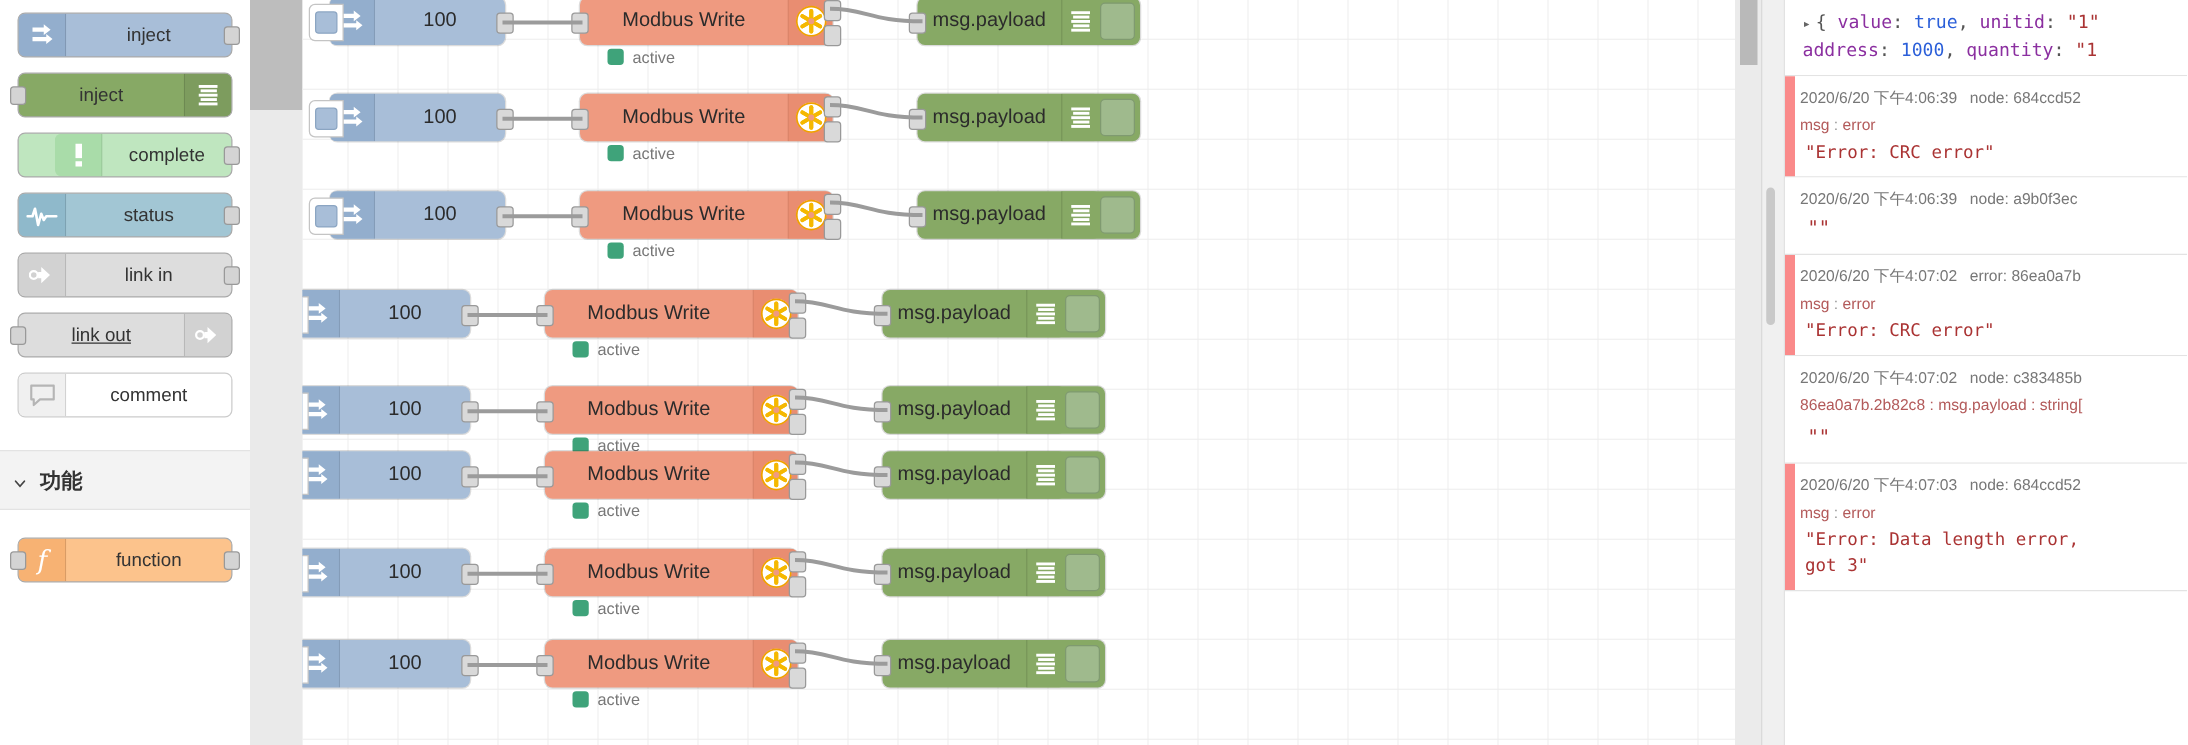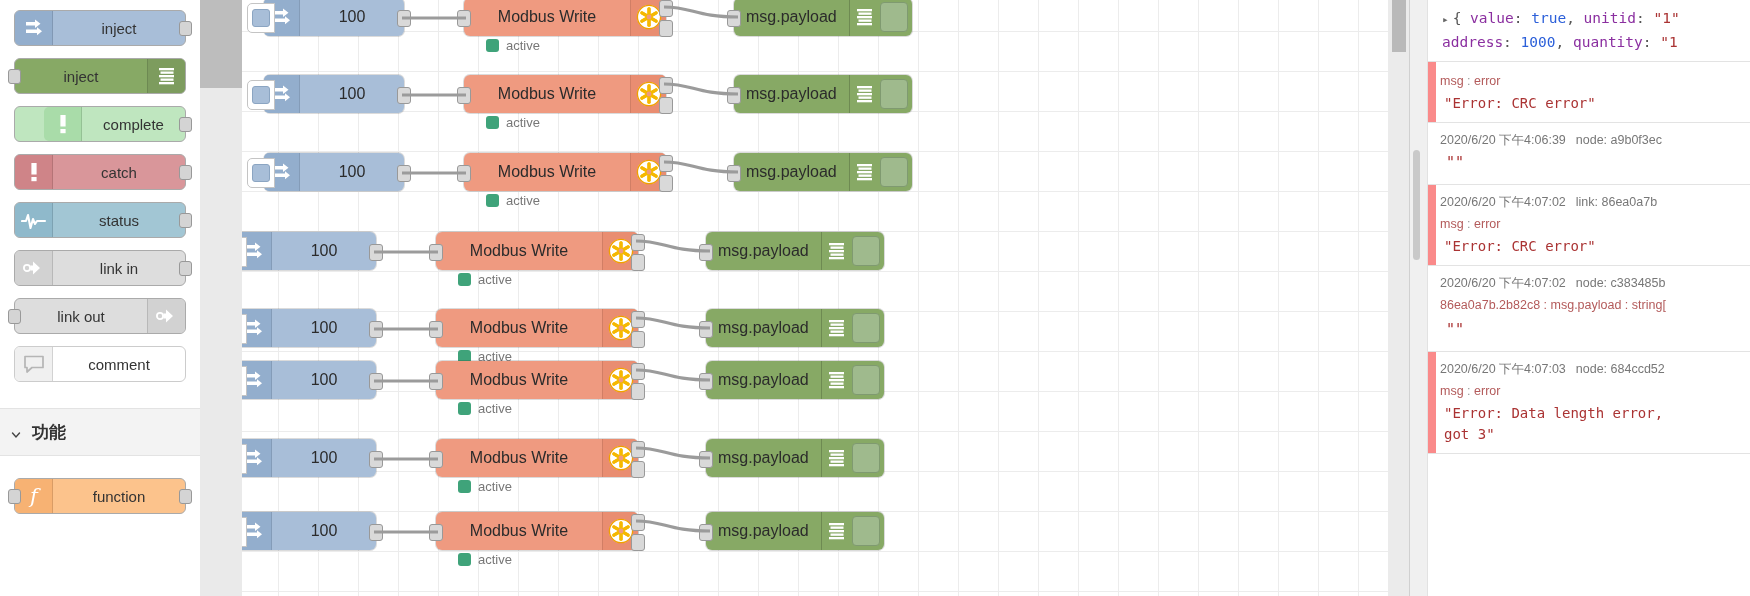--- a/index.html
+++ b/index.html
@@ -185,51 +185,41 @@
         <div class="pal-node" style="background: rgb(191, 230, 191); padding-left: 29px;">
           <span class="pal-ico left" style="background:#a9dca9">
             <svg width="20" height="22" viewBox="0 0 20 22">
               <rect x="7.4" y="2" width="5.2" height="11.5" fill="#fff"></rect>
               <rect x="7.4" y="16" width="5.2" height="4.2" fill="#fff"></rect>
             </svg>
           </span>
           <span class="pn-label">complete</span>
           <span class="port out"></span>
         </div>
-        <div class="pal-node" style="background: rgb(217, 150, 154);">
-          <span class="pal-ico left" style="background:#cf8488">
-            <svg width="20" height="22" viewBox="0 0 20 22">
-              <rect x="7.4" y="2" width="5.2" height="11.5" fill="#fff"></rect>
-              <rect x="7.4" y="16" width="5.2" height="4.2" fill="#fff"></rect>
-            </svg>
-          </span>
-          <span class="pn-label">catch</span>
-          <span class="port out"></span>
-        </div>
         <div class="pal-node" style="background: rgb(162, 198, 212);">
           <span class="pal-ico left" style="background:#8fb9cb">
             <svg width="26" height="20" viewBox="0 0 26 20">
               <path d="M1 11 h4 l2-6 2.5 13 2.5-9 2 5 2-3 h8" fill="none" stroke="#fff" stroke-width="2.1" stroke-linejoin="round" stroke-linecap="round"></path>
             </svg>
           </span>
           <span class="pn-label">status</span>
           <span class="port out"></span>
         </div>
         <div class="pal-node" style="background: rgb(221, 221, 221);">
           <span class="pal-ico left" style="background:#d2d2d2">
             <svg width="22" height="20" viewBox="0 0 22 20">
               <circle cx="4" cy="10" r="3.1" fill="none" stroke="#fff" stroke-width="1.8"></circle>
               <path d="M7.5 10 h5" stroke="#fff" stroke-width="2"></path>
               <path d="M10 3.5 l7 6.5 -7 6.5 v-4 h-2.5 v-5 H10z" fill="#fff"></path>
             </svg>
           </span>
           <span class="pn-label">link in</span>
           <span class="port out"></span>
         </div>
-        <div class="pal-node" style="background: rgb(221, 221, 221);">
+        <div class="pal-node" style="background: rgb(221, 221, 221); text-decoration: underline;">
           <span class="pn-label">link out</span>
           <span class="pal-ico right" style="background:#d2d2d2">
             <svg width="22" height="20" viewBox="0 0 22 20">
               <circle cx="4" cy="10" r="3.1" fill="none" stroke="#fff" stroke-width="1.8"></circle>
               <path d="M7.5 10 h5" stroke="#fff" stroke-width="2"></path>
               <path d="M10 3.5 l7 6.5 -7 6.5 v-4 h-2.5 v-5 H10z" fill="#fff"></path>
             </svg>
           </span>
           <span class="port in"></span>
         </div>
@@ -799,29 +789,30 @@
   <div class="dbg-panel">
     <div class="dbg-inner-scroll">
       <div class="thumb" style="top:150px;height:110px"></div>
     </div>
     <div class="dbg-list" id="debug-list">
         <div class="dbg-msg">
           <div class="dbg-obj"><span class="tri">▸</span><span class="p">{ </span><span class="k">value</span><span class="p">: </span><span class="b">true</span><span class="p">, </span><span class="k">unitid</span><span class="p">: </span><span class="s">"1"</span></div>
           <div class="dbg-obj"><span class="k">address</span><span class="p">: </span><span class="n">1000</span><span class="p">, </span><span class="k">quantity</span><span class="p">: </span><span class="s">"1</span></div>
         </div>
         <div class="dbg-msg err">
+          <div class="dbg-meta"><span>2020/6/20 下午4:06:39</span><span class="node-id">node: 684ccd52</span></div>
           <div class="dbg-topic"><span style="color:#b35a5a">msg</span><span class="sep"> : </span><span>error</span></div>
           <div class="dbg-val">"Error: CRC error"</div>
         </div>
         <div class="dbg-msg">
           <div class="dbg-meta"><span>2020/6/20 下午4:06:39</span><span class="node-id">node: a9b0f3ec</span></div>
           <div class="dbg-empty-str">""</div>
         </div>
         <div class="dbg-msg err">
-          <div class="dbg-meta"><span>2020/6/20 下午4:07:02</span><span class="node-id">link: 86ea0a7b</span></div>
+          <div class="dbg-meta"><span>2020/6/20 下午4:07:02</span><span class="node-id">error: 86ea0a7b</span></div>
           <div class="dbg-topic"><span style="color:#b35a5a">msg</span><span class="sep"> : </span><span>error</span></div>
           <div class="dbg-val">"Error: CRC error"</div>
         </div>
         <div class="dbg-msg">
           <div class="dbg-meta"><span>2020/6/20 下午4:07:02</span><span class="node-id">node: c383485b</span></div>
           <div class="dbg-topic">86ea0a7b.2b82c8 : msg.payload : string[</div>
           <div class="dbg-empty-str">""</div>
         </div>
         <div class="dbg-msg err">
           <div class="dbg-meta"><span>2020/6/20 下午4:07:03</span><span class="node-id">node: 684ccd52</span></div>

